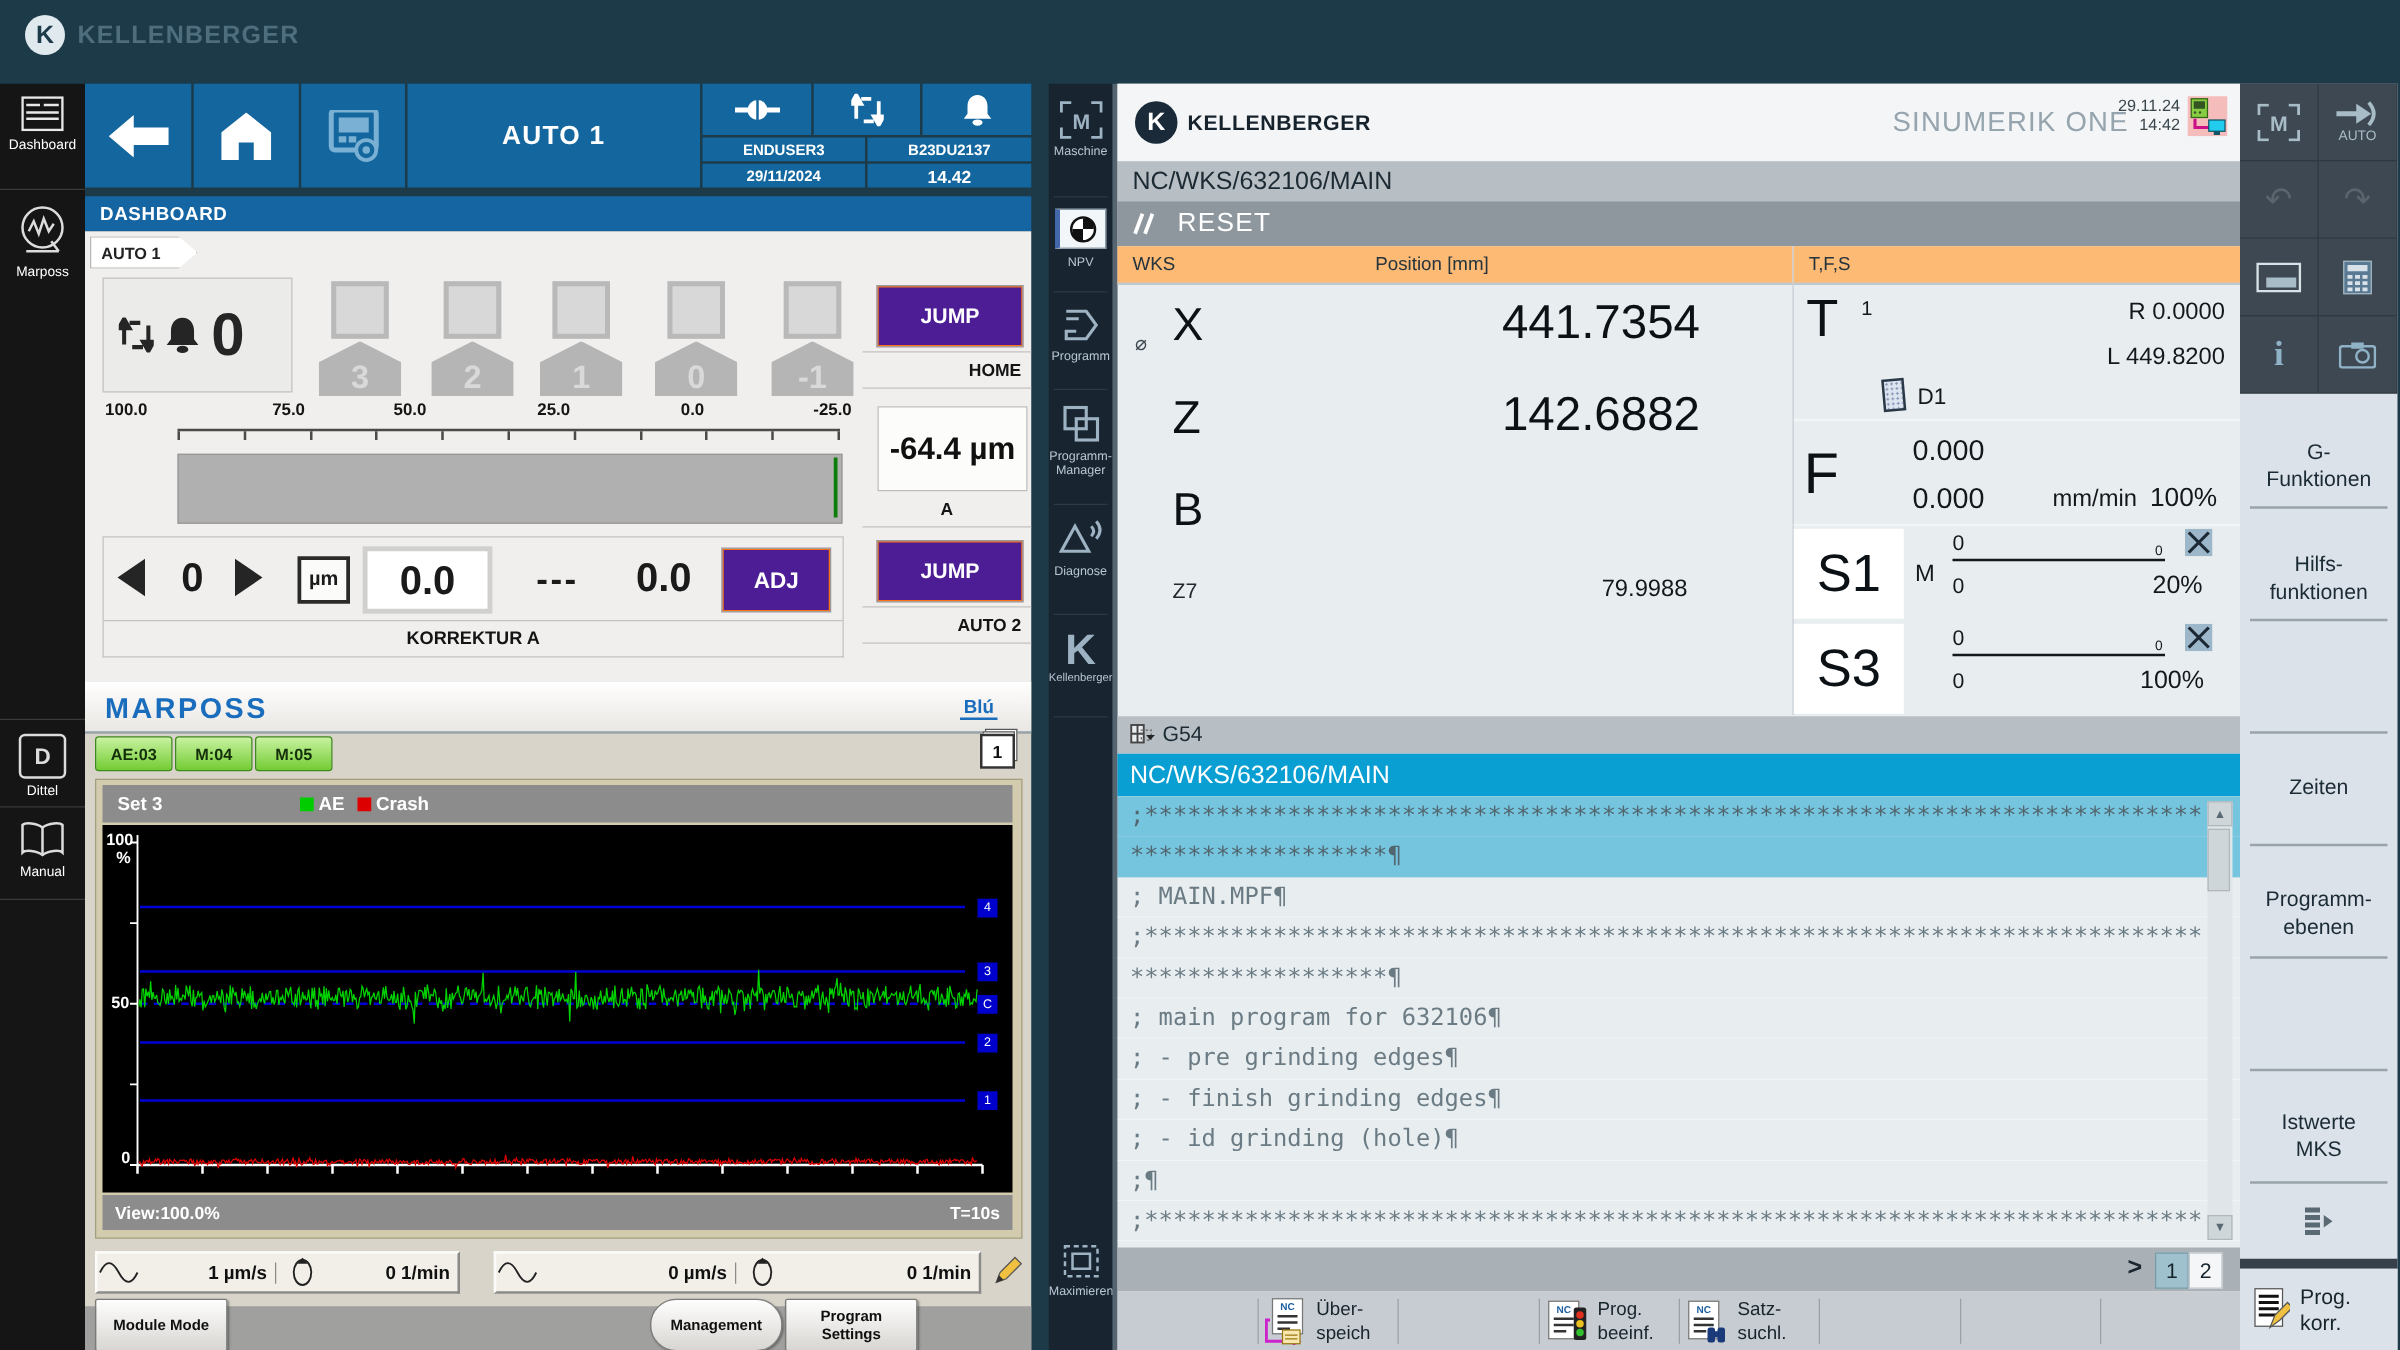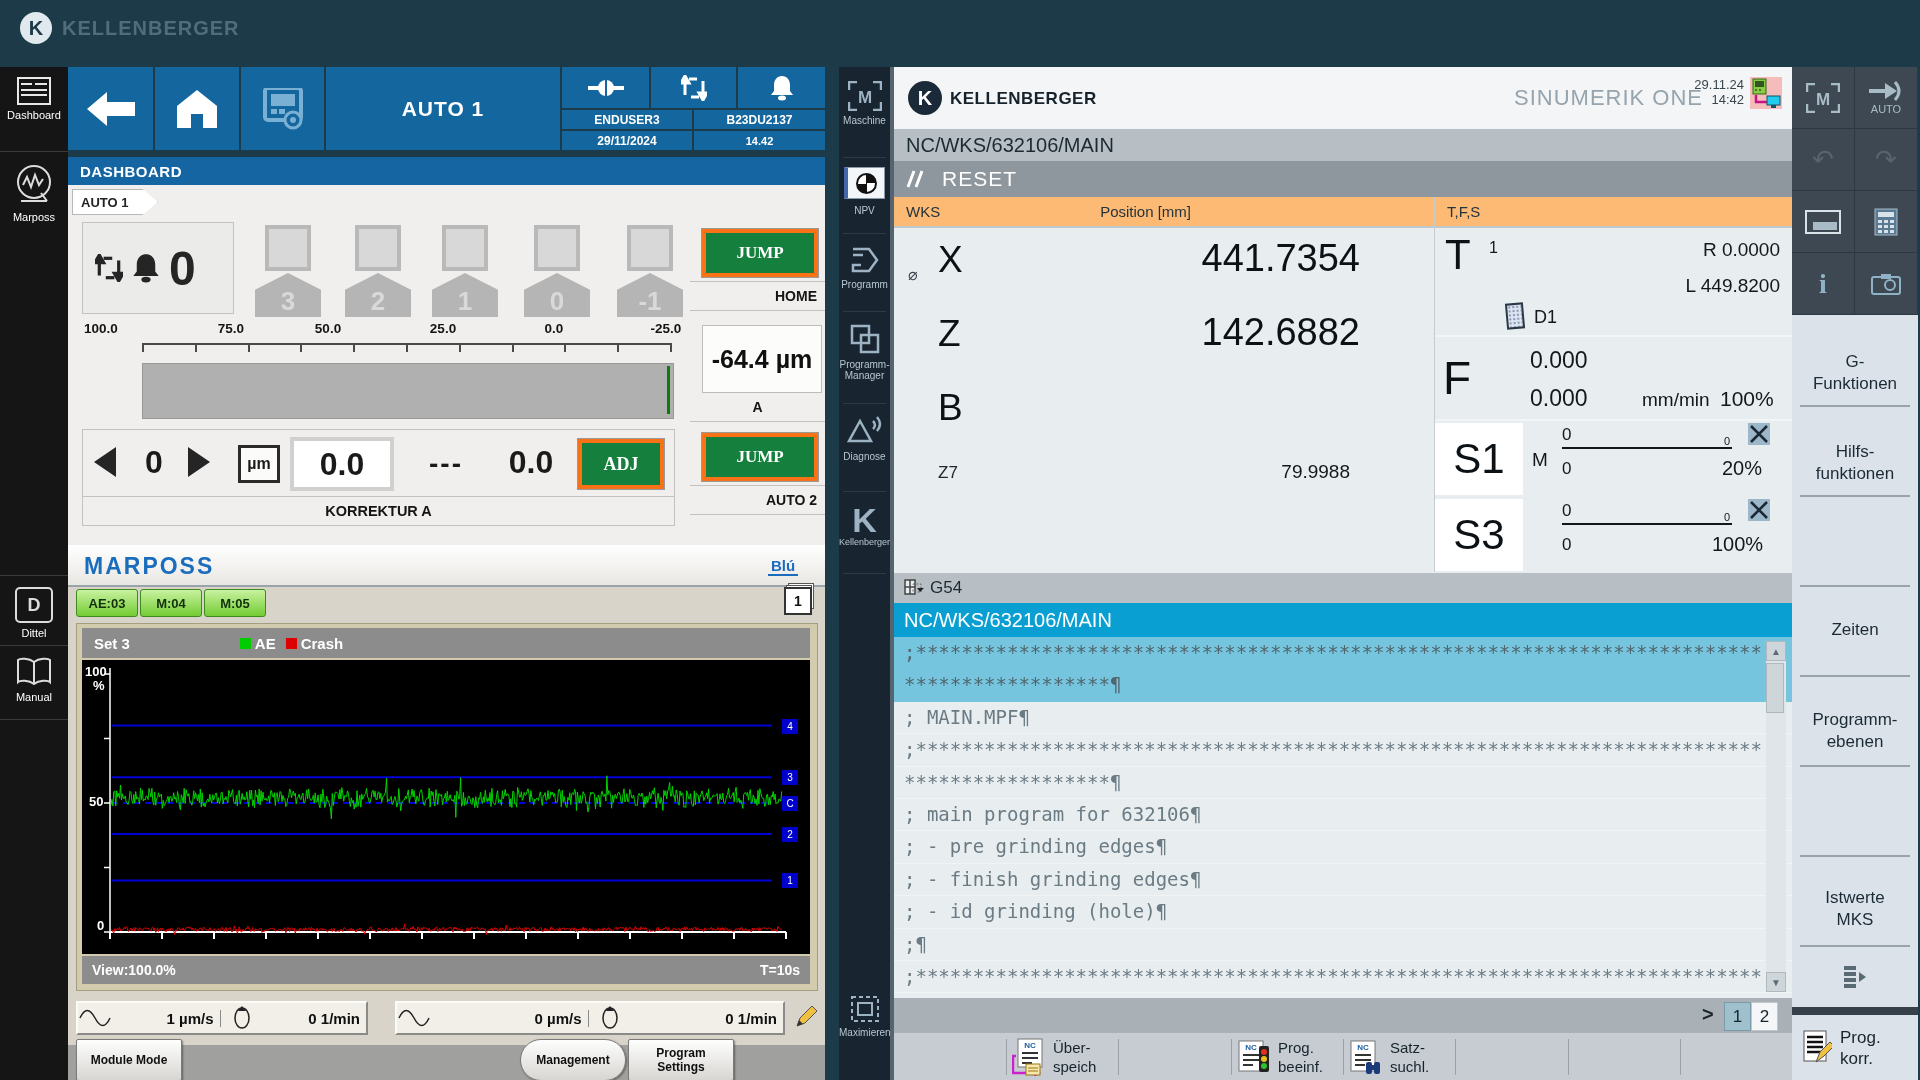--- a/index.html
+++ b/index.html
@@ -15,22 +15,22 @@
   
   #left-rail{left:0;top:67px;width:68px;height:1013px;background:#151515;}
   .lr-item{width:68px;text-align:center;color:#f0f0f0;}
   .lr-label{font-size:11px;color:#ffffff;}
   .lr-div{position:absolute;left:0;width:68px;height:1px;background:#3a3a3a;}
   
   #hmi{left:68px;top:67px;width:760px;height:1013px;}
   .tb-btn{background:#14679e;}
   .blue-bar{background:#1565a3;}
   .hmi-content{background:#f1efed;}
-  .jump-btn{background:#15803d;border:4px solid #f97316;outline:1px solid #9a9a98;
-            color:#fff;font-weight:bold;font-size:17px;font-family:Liberation Serif, serif;}
+  .jump-btn{background:#4c1d95;border:1px solid #f97316;outline:1px solid #9a9a98;
+            color:#fff;font-weight:bold;font-size:17px;}
   .cell-lbl{font-weight:bold;font-size:13.5px;color:#141414;}
   .marker-sq{position:absolute;width:46px;height:46px;background:#d8d8d8;border:4px solid #b9b9b9;box-sizing:border-box;}
   .marker-house{position:absolute;width:66px;height:44px;background:#b5b5b5;
      clip-path:polygon(50% 0,100% 38%,100% 100%,0 100%,0 38%);color:#d9d9d9;
      font-weight:bold;font-size:26px;display:flex;align-items:flex-end;justify-content:center;}
   .tick{width:2px;height:7px;background:#4a4a4a;}
   .tri-l{width:0;height:0;border-style:solid;border-width:15px 22px 15px 0;border-color:transparent #252525 transparent transparent;}
   .tri-r{width:0;height:0;border-style:solid;border-width:15px 0 15px 22px;border-color:transparent transparent transparent #252525;}
   .win-btn{background:linear-gradient(#fefefe,#d8d6d2);border:1px solid #7b7b79;border-radius:2px;
            color:#101010;font-weight:bold;font-size:12px;text-align:center;box-shadow:1px 1px 2px rgba(0,0,0,.4);}
@@ -167,21 +167,21 @@
     </div>
     <div class="abs tb-btn ctr" style="left:670px;top:0;width:87px;height:41px;">
       <svg width="26" height="26" viewBox="0 0 26 26">
           <path d="M13 1 C8 1 5 5 5 10 L5 16 L2 20 L24 20 L21 16 L21 10 C21 5 18 1 13 1 Z" fill="#fff"></path>
           <ellipse cx="13" cy="23" rx="4" ry="2.5" fill="#fff"></ellipse>
         </svg>
     </div>
     <div class="abs tb-btn ctr" style="left:494px;top:43px;width:130px;height:19px;color:#fff;font-weight:bold;font-size:12px;">ENDUSER3</div>
     <div class="abs tb-btn ctr" style="left:626px;top:43px;width:131px;height:19px;color:#fff;font-weight:bold;font-size:12px;">B23DU2137</div>
     <div class="abs tb-btn ctr" style="left:494px;top:64px;width:130px;height:19px;color:#fff;font-weight:bold;font-size:12px;">29/11/2024</div>
-    <div class="abs tb-btn ctr" style="left:626px;top:64px;width:131px;height:19px;color:#fff;font-weight:bold;font-size:11px;">14.42</div>
+    <div class="abs tb-btn ctr" style="left:626px;top:64px;width:131px;height:19px;color:#fff;font-weight:bold;font-size:14px;">14.42</div>
 
     <div class="abs blue-bar fx" style="left:0;top:90px;width:757px;height:28px;padding-left:12px;box-sizing:border-box;color:#fff;font-weight:bold;font-size:15px;letter-spacing:.5px;">DASHBOARD</div>
 
     <div class="abs hmi-content" style="left:0;top:118px;width:757px;height:360px;"></div>
     <div class="abs" style="left:4px;top:122px;width:86px;height:26px;background:#fff;border:1px solid #b8b8b6;clip-path:polygon(0 0,82% 0,100% 50%,82% 100%,0 100%);display:flex;align-items:center;padding-left:8px;box-sizing:border-box;font-weight:bold;font-size:13px;color:#222;">AUTO 1</div>
 
     <div class="abs fx" style="left:14px;top:155px;width:152px;height:92px;background:#ebebe9;border:1px solid #c2c2c0;gap:8px;padding-left:12px;box-sizing:border-box;">
       <svg width="28" height="28" viewBox="0 0 26 26">
           <g stroke="#252525" stroke-width="3" fill="#252525">
             <line x1="4" y1="8" x2="4" y2="20"></line>

